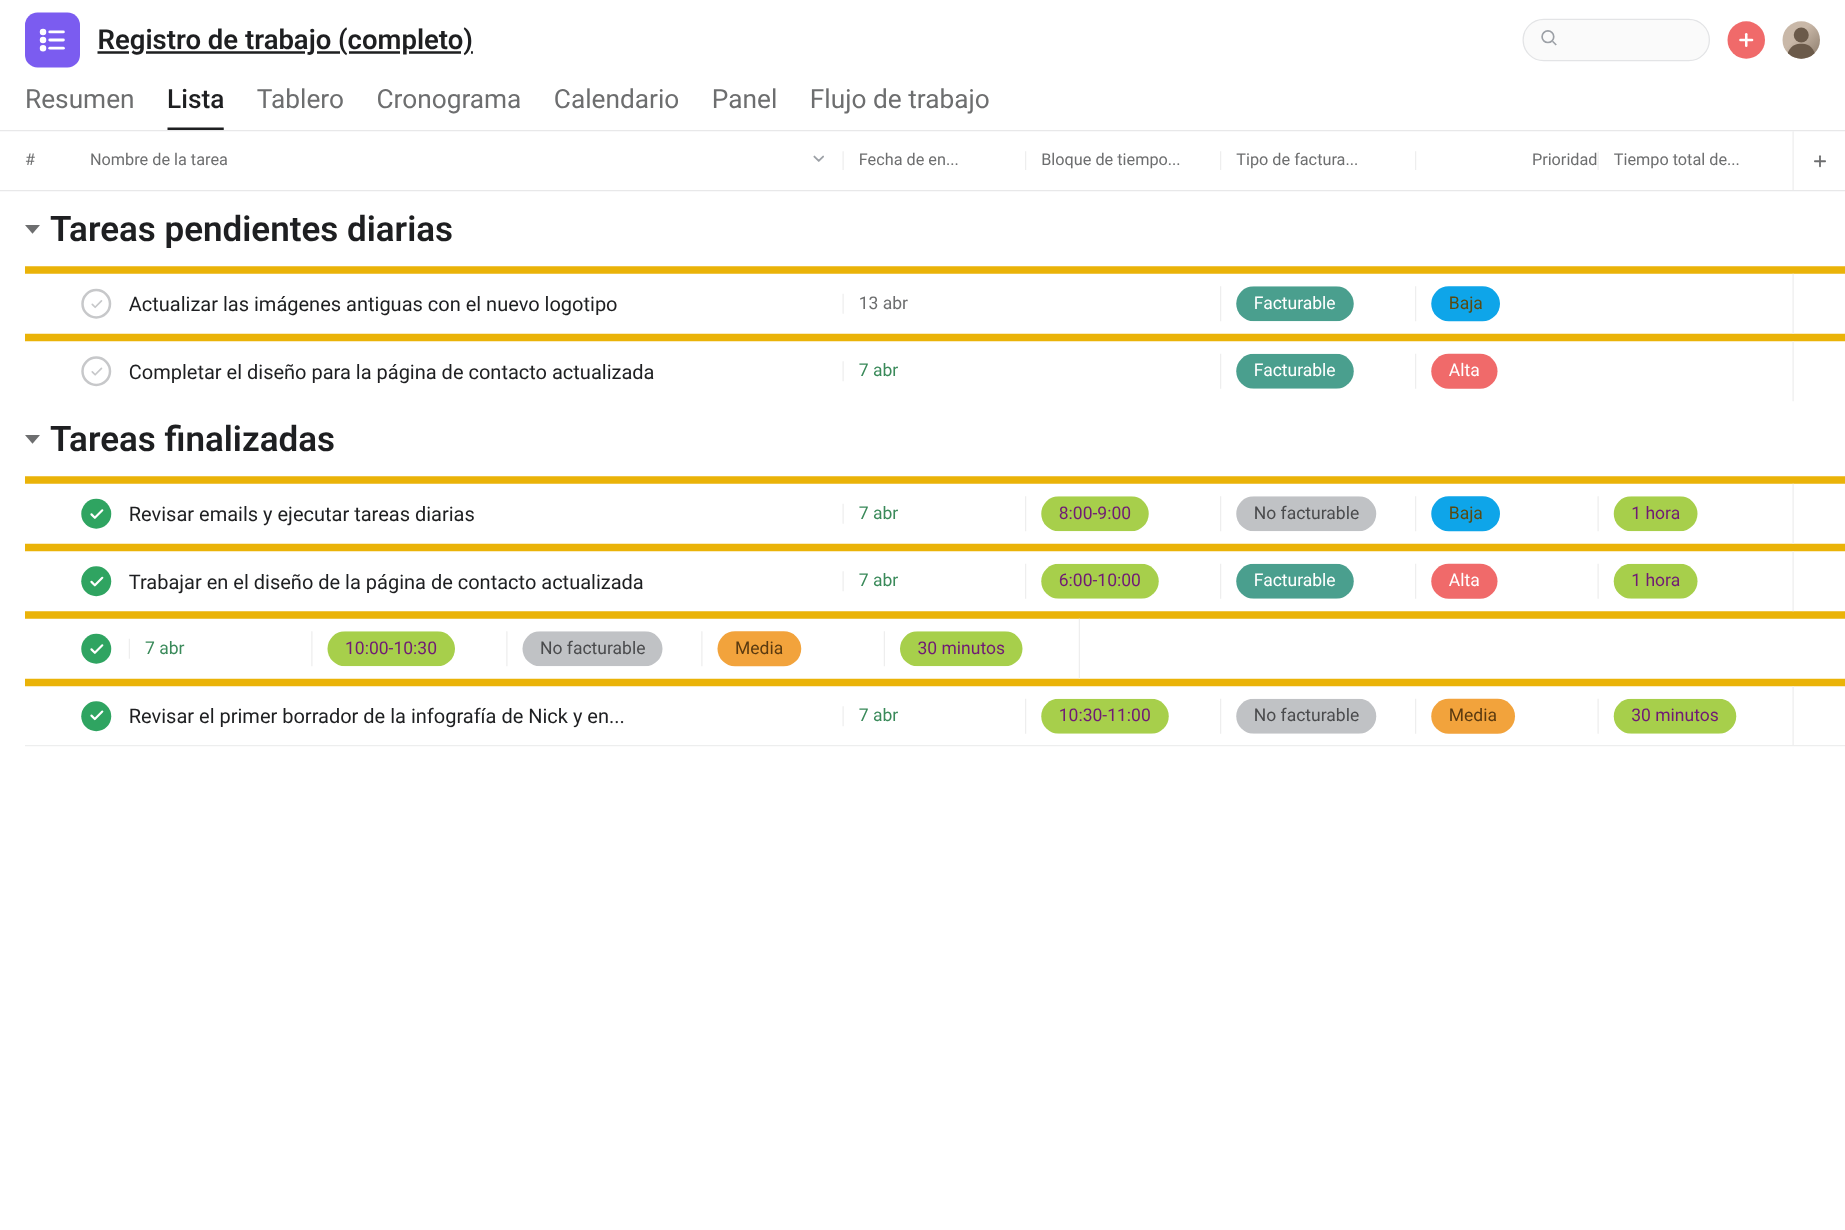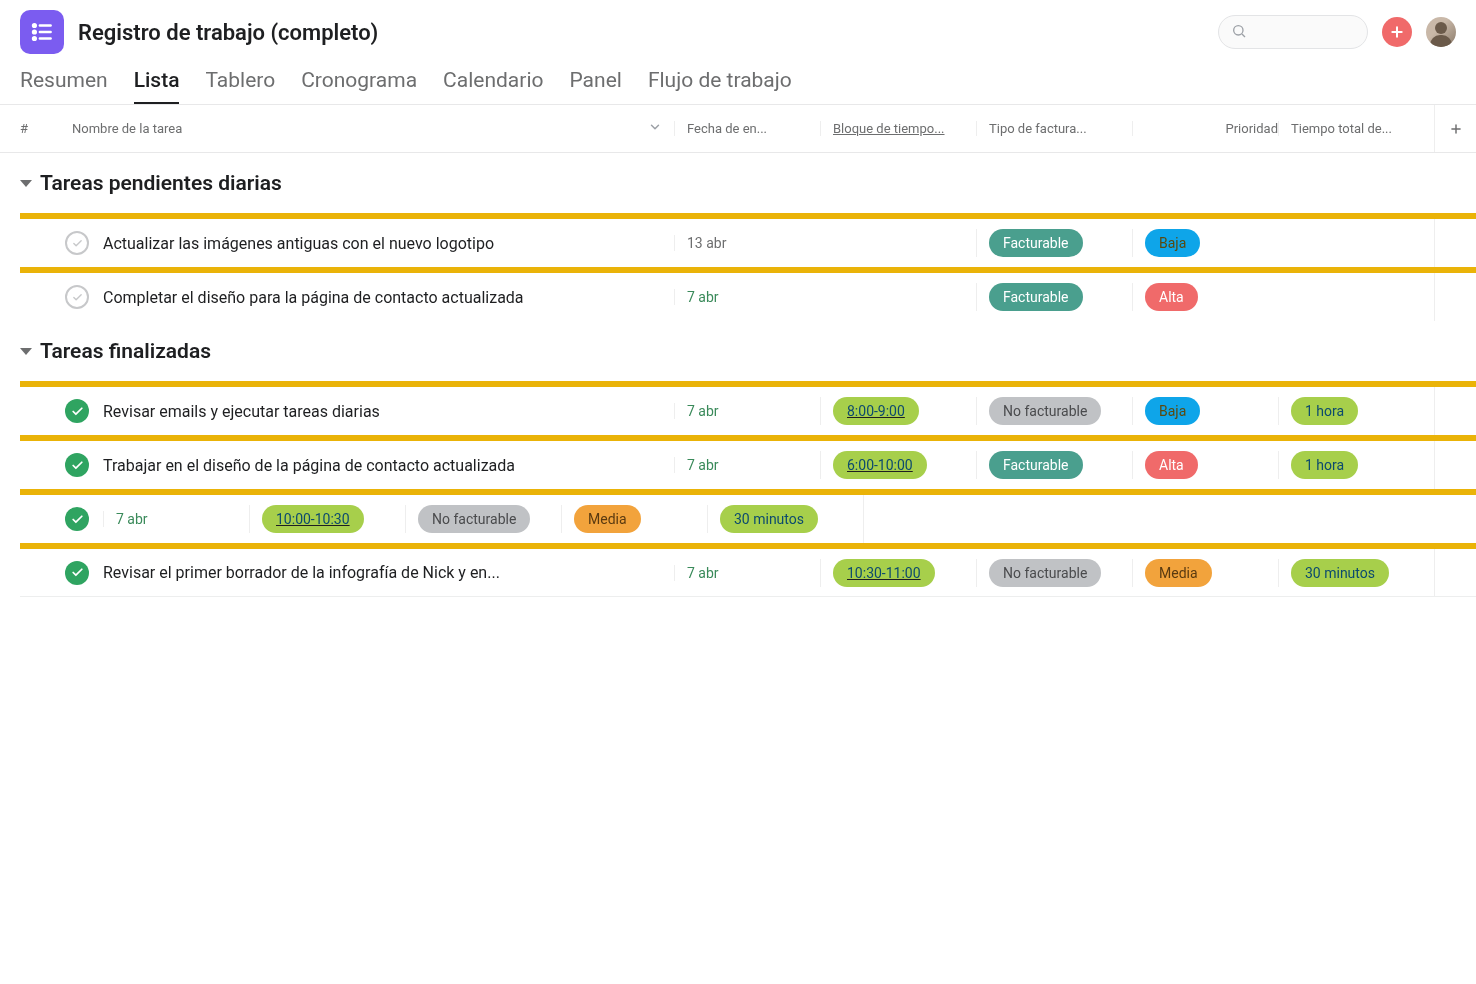--- a/index.html
+++ b/index.html
@@ -12,20 +12,21 @@
     height: 984px;
     overflow: hidden;
   }
 
   
   .header {
     display: flex;
     align-items: center;
     padding: 10px 20px 0 20px;
     gap: 14px;
+    text-decoration: underline;
   }
   .logo {
     width: 44px;
     height: 44px;
     background: #7b5cf0;
     border-radius: 10px;
     display: flex;
     align-items: center;
     justify-content: center;
     flex-shrink: 0;
@@ -129,21 +130,21 @@
   .col-num { width: 52px; }
   .col-name {
     flex: 1;
     display: flex;
     align-items: center;
     padding-right: 12px;
   }
   .col-name-label { flex: 1; }
   .col-name-chevron { color: #9ca0a6; cursor: pointer; }
   .col-date { width: 146px; padding-left: 12px; border-left: 1px solid #eee; }
-  .col-timeblock { width: 156px; padding-left: 12px; border-left: 1px solid #eee; overflow: hidden; text-overflow: ellipsis; white-space: nowrap; text-decoration: underline; }
+  .col-timeblock { width: 156px; padding-left: 12px; border-left: 1px solid #eee; overflow: hidden; text-overflow: ellipsis; white-space: nowrap; }
   .col-billing { width: 156px; padding-left: 12px; border-left: 1px solid #eee; overflow: hidden; text-overflow: ellipsis; white-space: nowrap; }
   .col-priority { width: 146px; padding-left: 12px; border-left: 1px solid #eee; text-align: right; }
   .col-totaltime { width: 156px; padding-left: 12px; border-left: 1px solid #eee; overflow: hidden; text-overflow: ellipsis; white-space: nowrap; }
   .col-add { width: 42px; border-left: 1px solid #eee; display:flex; align-items:center; justify-content:center; cursor:pointer; color:#6d6e6f; height: 100%; }
 
   
   .section {
     display: flex;
     align-items: center;
     height: 60px;
@@ -151,21 +152,21 @@
     gap: 8px;
     cursor: pointer;
   }
   .caret {
     width: 0; height: 0;
     border-left: 6px solid transparent;
     border-right: 6px solid transparent;
     border-top: 7px solid #6d6e6f;
   }
   .section-title {
-    font-size: 21px;
+    font-size: 28px;
     font-weight: 600;
   }
 
   
   .row {
     display: flex;
     align-items: center;
     height: 54px;
     padding-left: 20px;
     border-top: 6px solid #eab308;
@@ -203,21 +204,21 @@
 
   
   .pill {
     display: inline-block;
     padding: 5px 14px;
     border-radius: 14px;
     font-size: 14px;
     font-weight: 450;
     line-height: 18px;
   }
-  .pill-green-olive { background: #a7cf4b; color: #0c4a6e; }
+  .pill-green-olive { background: #a7cf4b; color: #701a75; }
   .pill-teal { background: #4a9f8e; color: #fff; }
   .pill-gray { background: #c0c2c5; color: #4a4b4d; }
   .pill-yellow { background: #0ea5e9; color: #5a4a10; }
   .pill-red { background: #f06a6a; color: #fff; }
   .pill-orange { background: #f2a33c; color: #5a3a10; }
 
   .cell-pill { display:flex; align-items:center; }
 </style>
 </head>
 <body>

